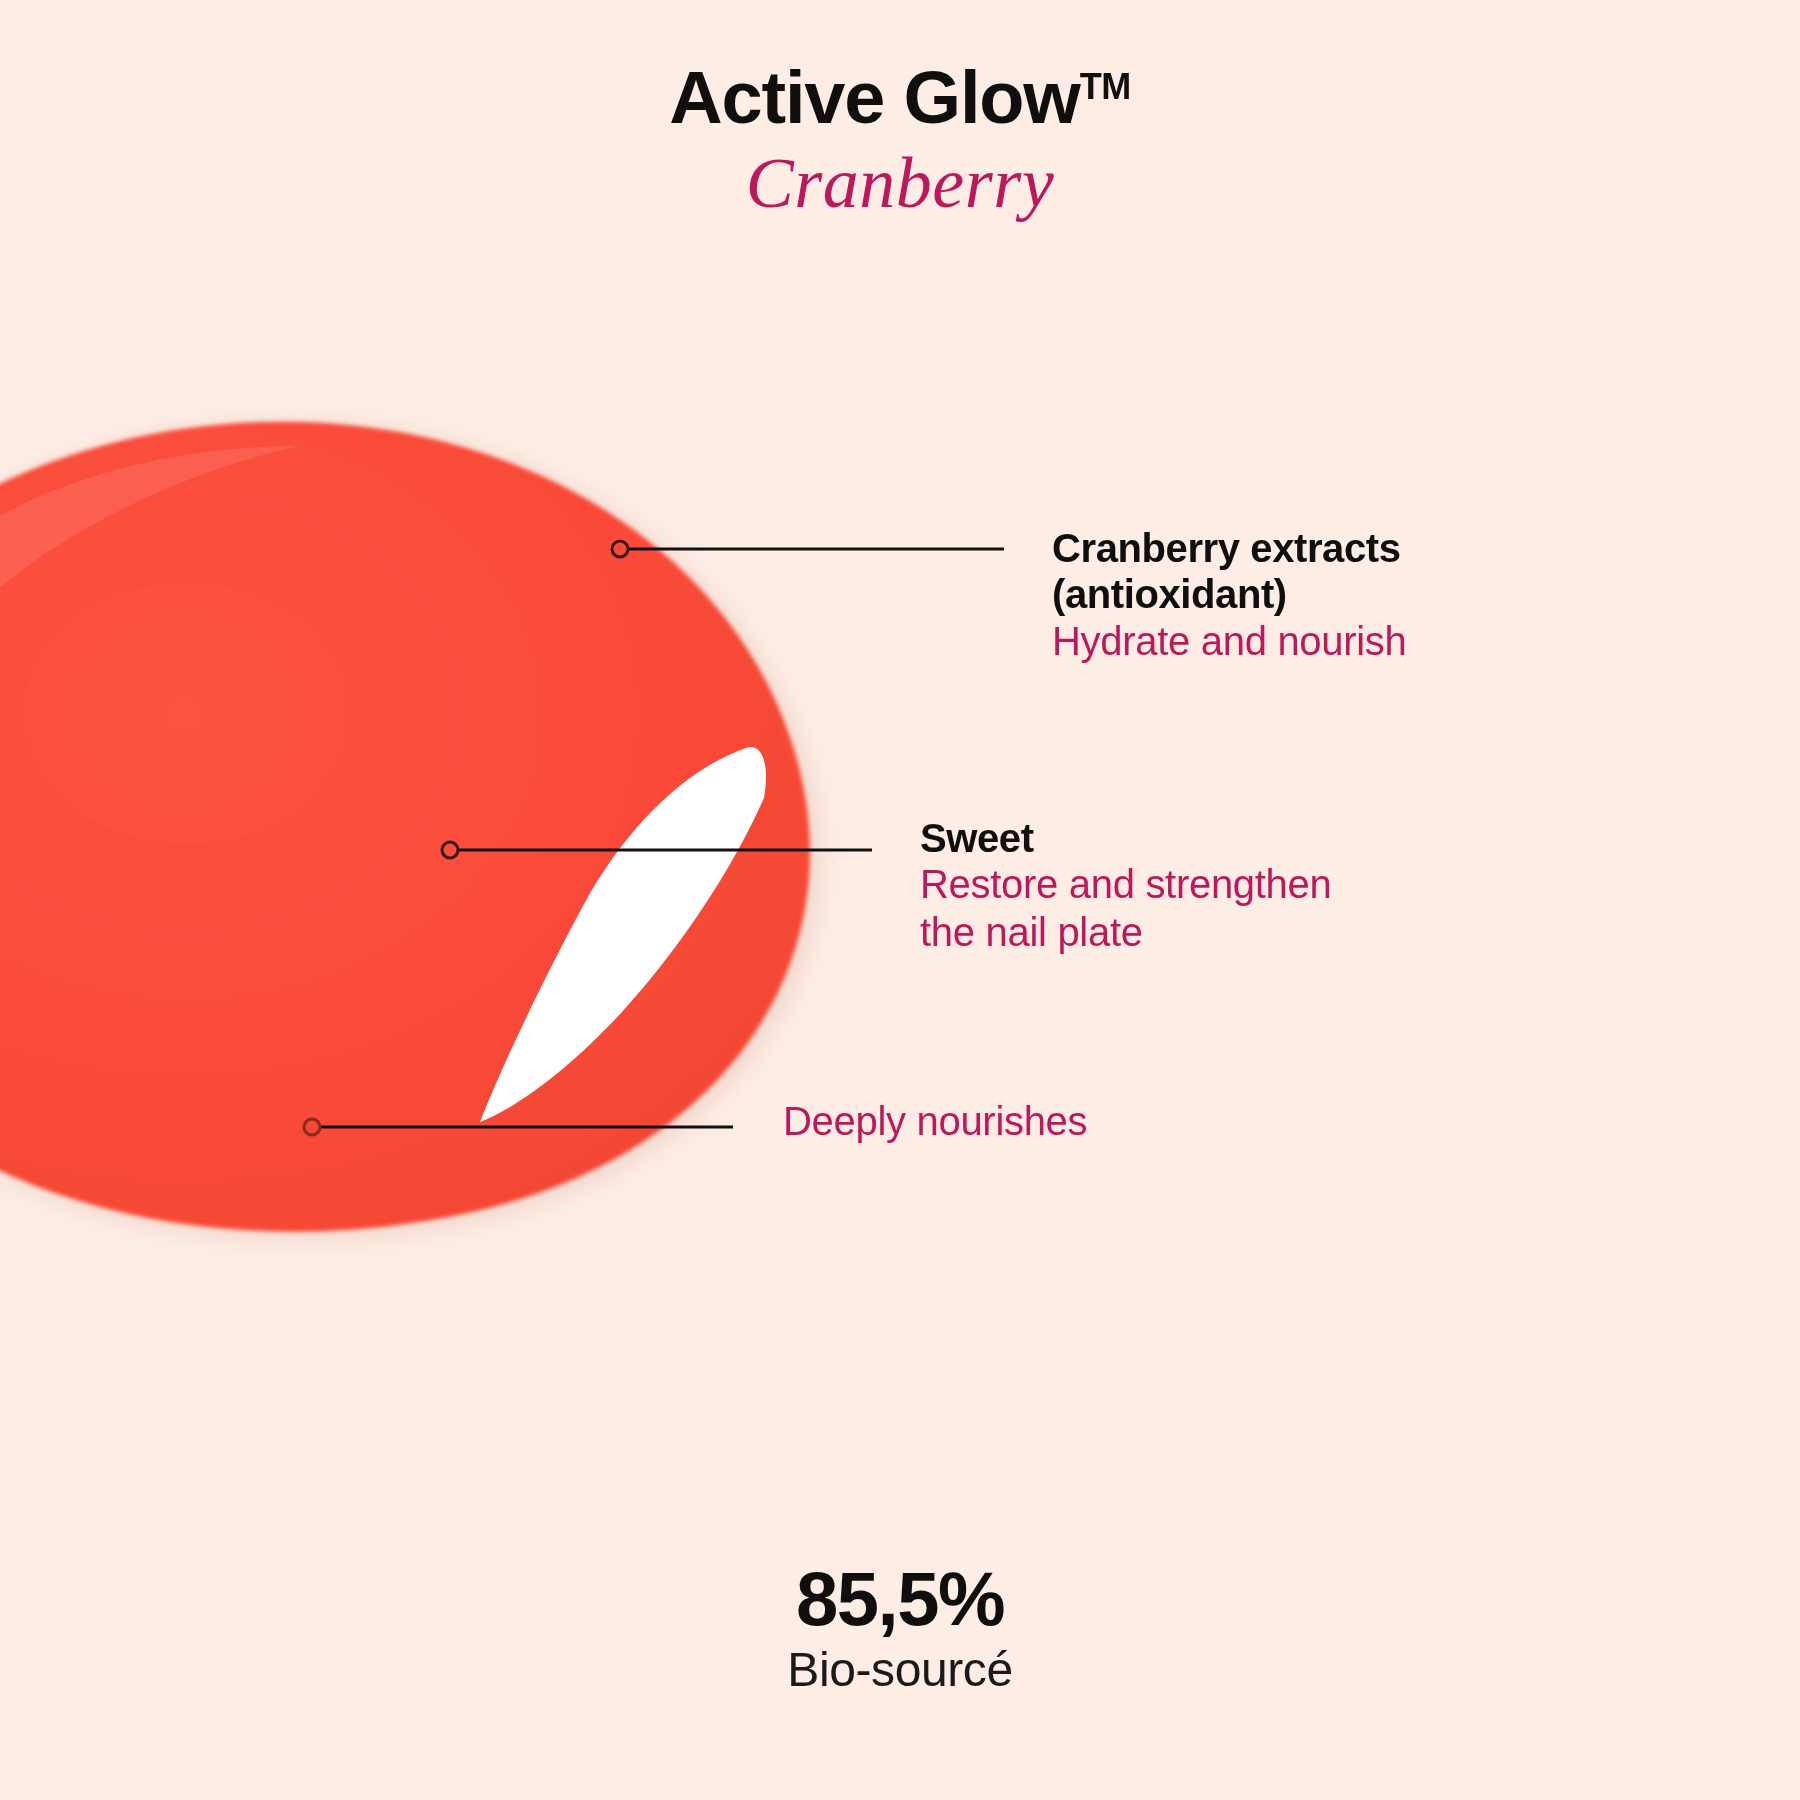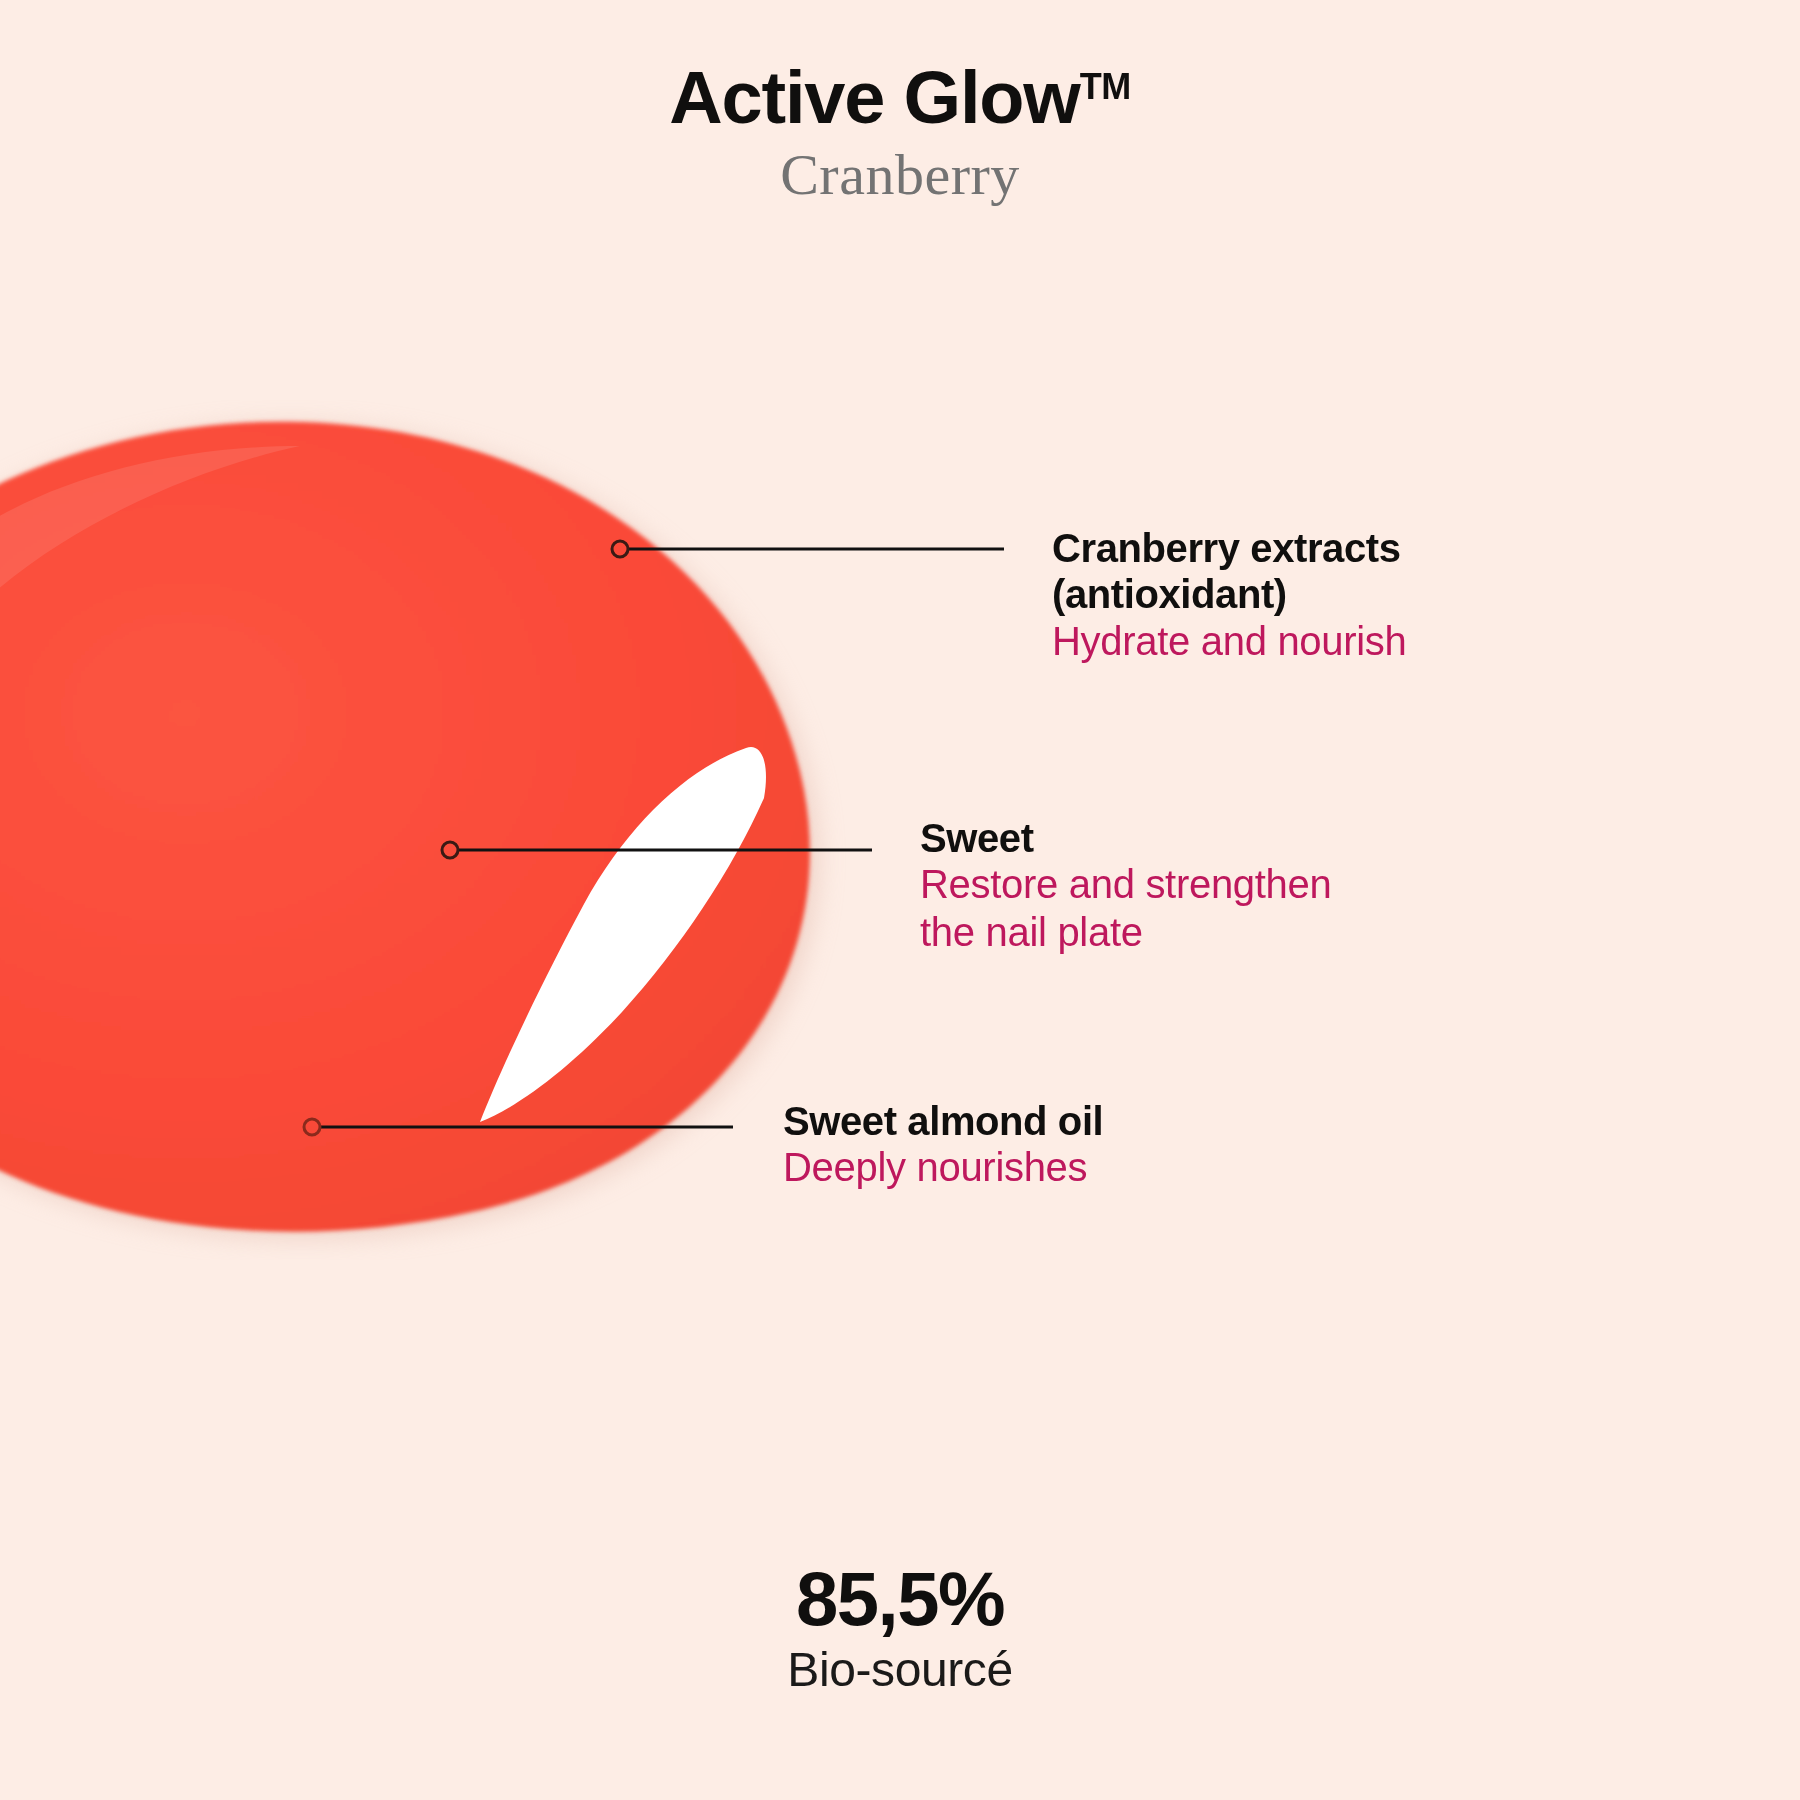--- a/index.html
+++ b/index.html
@@ -44,24 +44,25 @@
     white-space: nowrap;
   }
   #title-tm {
     font-size: 36px;
     font-weight: 700;
     vertical-align: 24px;
     letter-spacing: -0.5px;
   }
   #subtitle-line {
     font-family: "Liberation Serif", serif;
+    font-style: italic;
     font-weight: 400;
-    font-size: 58px;
+    font-size: 72px;
     line-height: 1.12;
-    color: #737373;
+    color: #be185d;
     margin-top: 6px;
     letter-spacing: 0.5px;
   }
 
   
   #blob-wrap {
     position: absolute;
     left: -120px;
     top: 400px;
     width: 1060px;
@@ -220,21 +221,20 @@
     <p class="callout-sub">Hydrate and nourish</p>
   </div>
 
   <div class="callout" id="callout-1">
     <p class="callout-title">Sweet</p>
     <p class="callout-sub">Restore and strengthen
 the nail plate</p>
   </div>
 
   <div class="callout" id="callout-2">
-    <p class="callout-title">Sweet almond oil</p>
     <p class="callout-sub">Deeply nourishes</p>
   </div>
 
   <div id="footer-stat">
     <div id="stat-value">85,5%</div>
     <div id="stat-label">Bio-sourcé</div>
   </div>
 
 </div>
 

